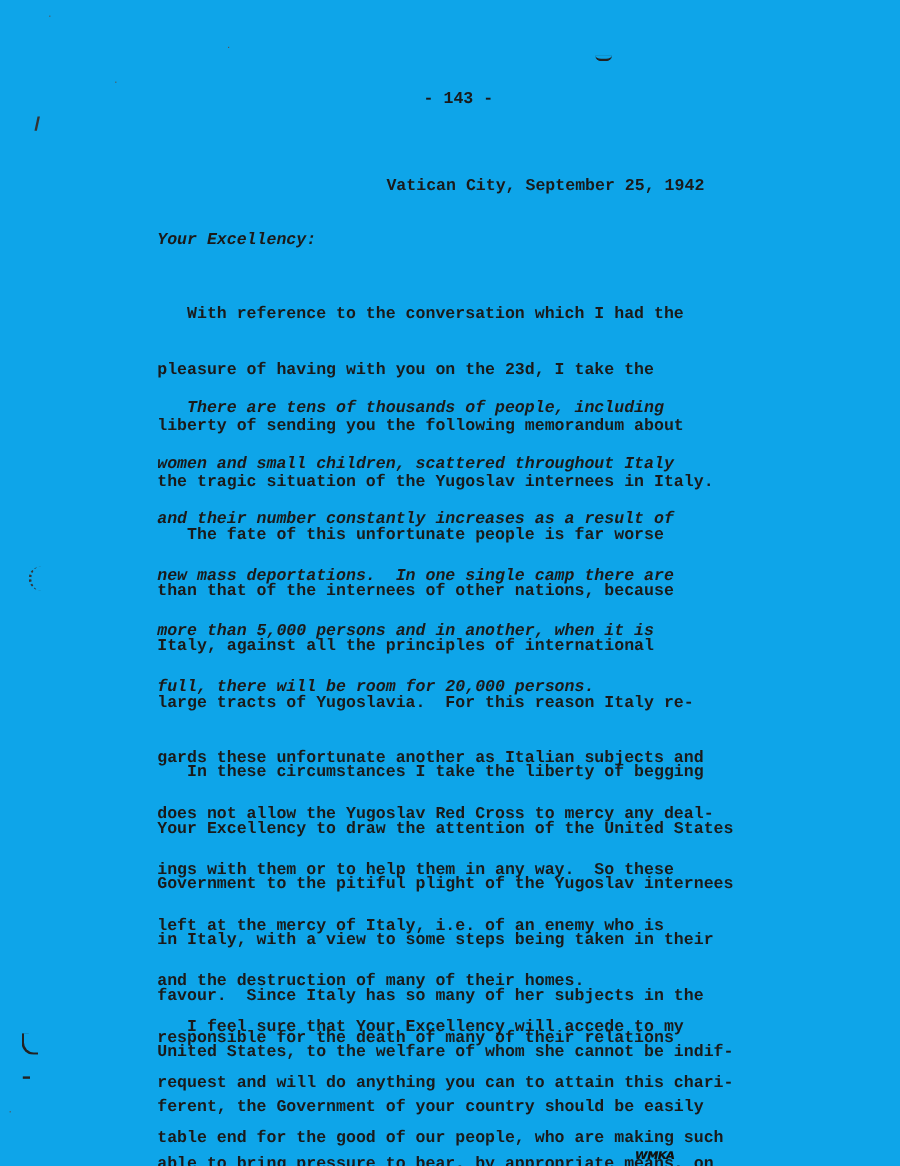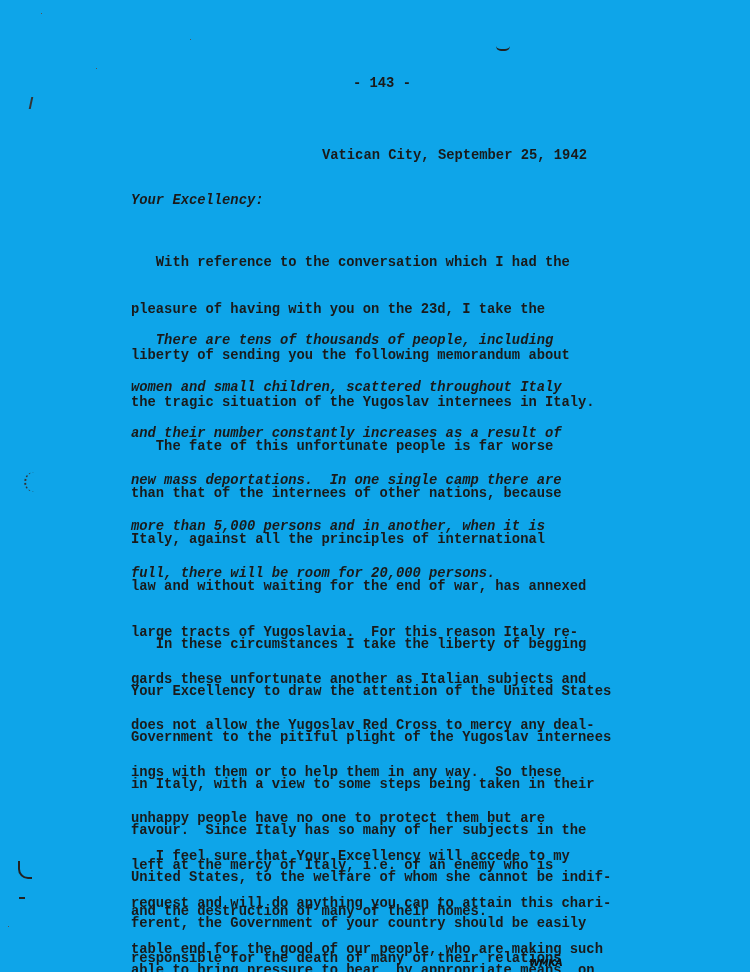--- a/index.html
+++ b/index.html
@@ -138,26 +138,24 @@
     <span class="line">more than 5,000 persons and in another, when it is</span>
     <span class="line">full, there will be room for 20,000 persons.</span>
   </div>
 
   <div class="mark bracket-1"></div>
 
   <div class="mono para p3">
     <span class="line">   The fate of this unfortunate people is far worse</span>
     <span class="line">than that of the internees of other nations, because</span>
     <span class="line">Italy, against all the principles of international</span>
-    <span class="line">law and without waiting for the end of war, has annexed</span>
     <span class="line">large tracts of Yugoslavia.  For this reason Italy re-</span>
     <span class="line">gards these unfortunate another as Italian subjects and</span>
     <span class="line">does not allow the Yugoslav Red Cross to mercy any deal-</span>
     <span class="line">ings with them or to help them in any way.  So these</span>
-    <span class="line">unhappy people have no one to protect them but are</span>
     <span class="line">left at the mercy of Italy, i.e. of an enemy who is</span>
     <span class="line">and the destruction of many of their homes.</span>
     <span class="line">responsible for the death of many of their relations</span>
   </div>
 
   <div class="mono para p4">
     <span class="line">   In these circumstances I take the liberty of begging</span>
     <span class="line">Your Excellency to draw the attention of the United States</span>
     <span class="line">Government to the pitiful plight of the Yugoslav internees</span>
     <span class="line">in Italy, with a view to some steps being taken in their</span>

